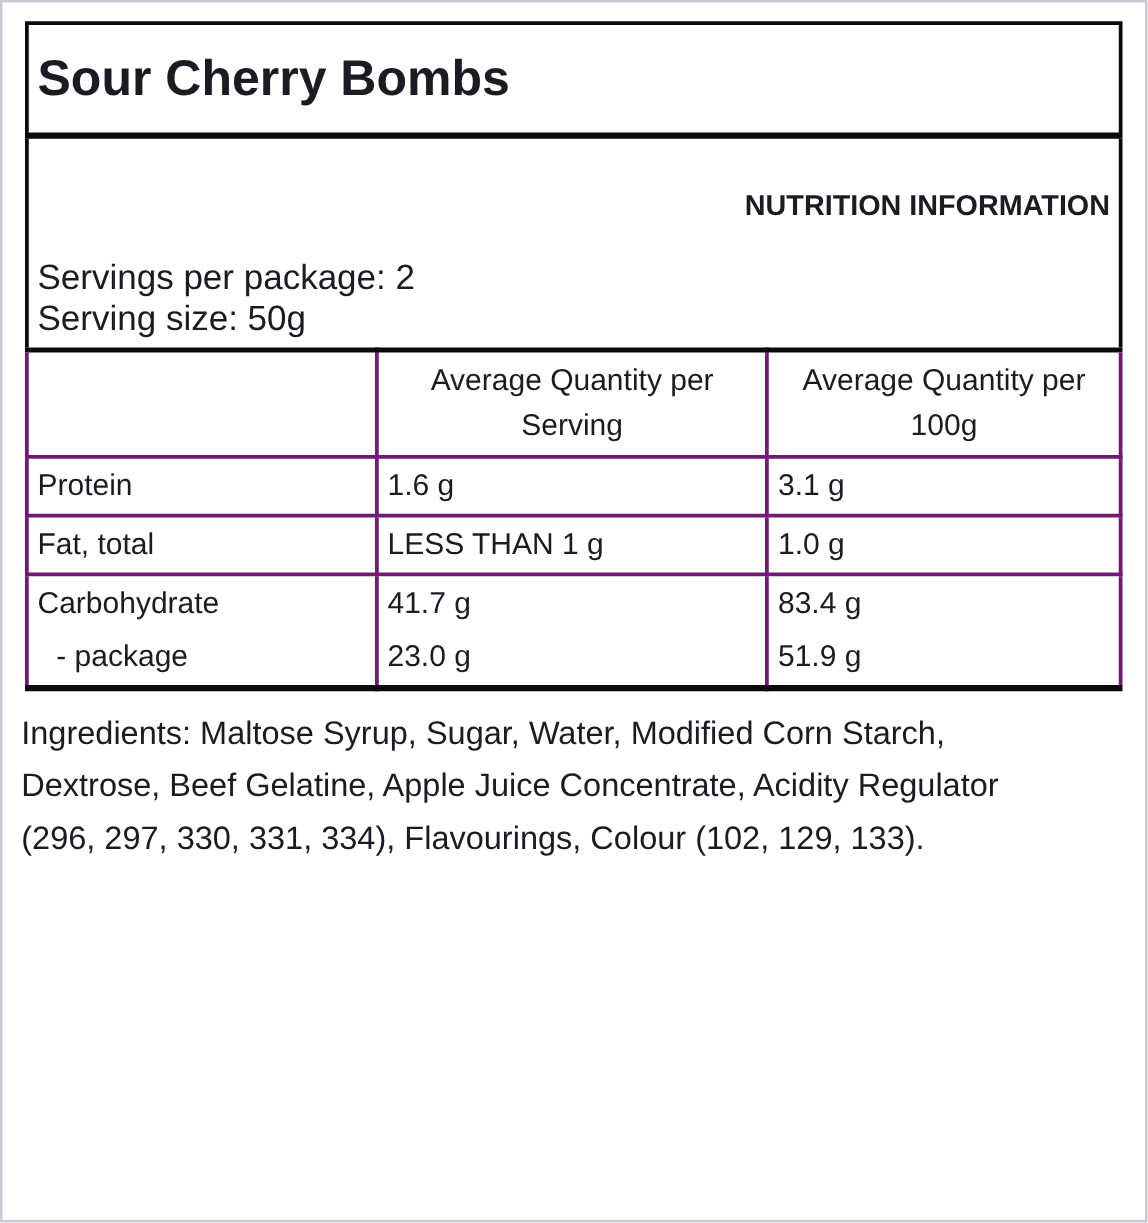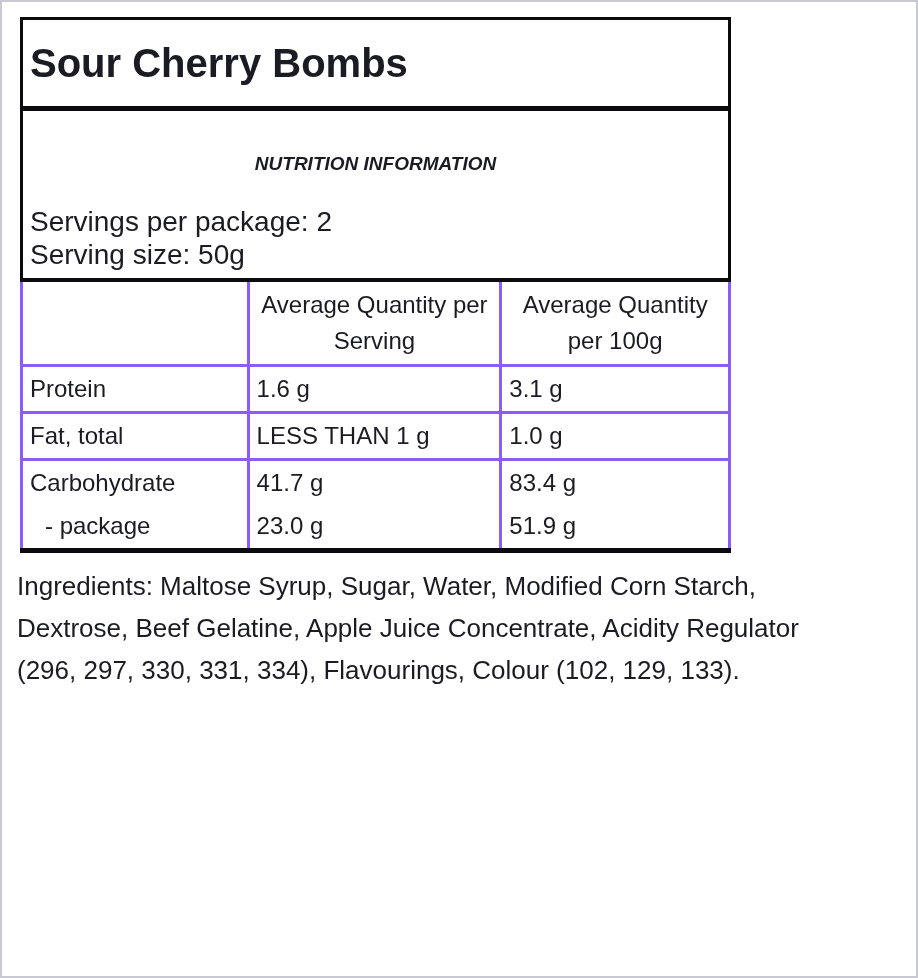--- a/index.html
+++ b/index.html
@@ -7,62 +7,61 @@
   body {
     width: 918px;
     height: 978px;
     background: #ffffff;
     border: 2px solid #c9c9d3;
     padding: 15px;
     font-family: "Liberation Sans", sans-serif;
     color: #1b1b23;
     overflow: hidden;
   }
-  .label { width: 711px; margin-left: 3px; }
+  .label { width: 878px; margin-left: 3px; }
 
   .title-box {
     border: 3px solid #0a0a0f;
     border-bottom-width: 5px;
     padding: 20px 7px;
   }
   .title {
     margin: 0;
     font-size: 40px;
     font-weight: bold;
     line-height: 46px;
   }
 
   .info-box {
     border-left: 3px solid #0a0a0f;
     border-right: 3px solid #0a0a0f;
     padding: 36px 7px 7px 7px;
   }
   .info-heading {
     margin: 0 0 24px 0;
-    font-size: 19px;
+    font-size: 23px;
     font-weight: bold;
-    text-align: center;
+    text-align: right;
     line-height: 34px;
-    font-style: italic;
   }
   .serving-line {
     font-size: 28px;
     line-height: 33px;
   }
 
   table.nutrition {
     width: 100%;
     border-collapse: collapse;
     table-layout: fixed;
     border: 3px solid #0a0a0f;
     border-top-width: 4px;
     border-bottom-width: 5px;
   }
   .nutrition th, .nutrition td {
-    border: 3px solid #8b5cf6;
+    border: 3px solid #701a75;
     font-size: 24px;
     vertical-align: middle;
   }
   .nutrition th {
     font-weight: normal;
     text-align: center;
     line-height: 36px;
     padding: 5px 6px;
   }
   .nutrition td {

